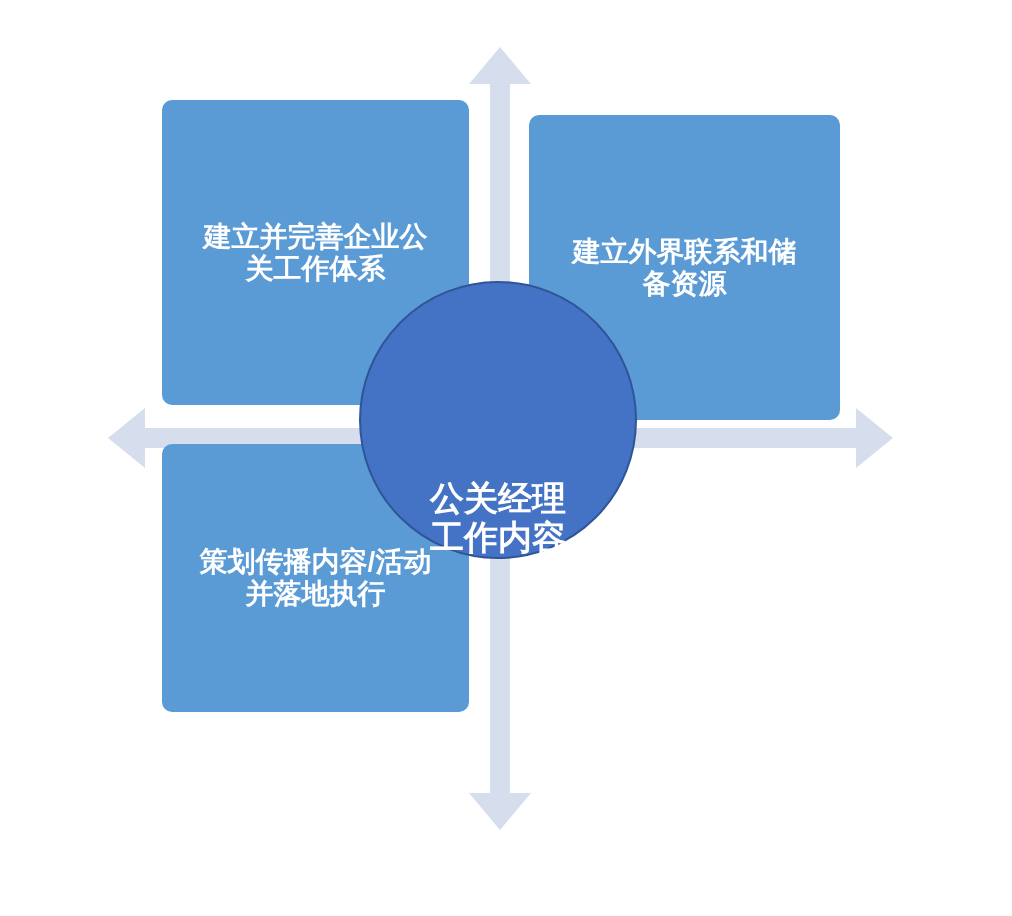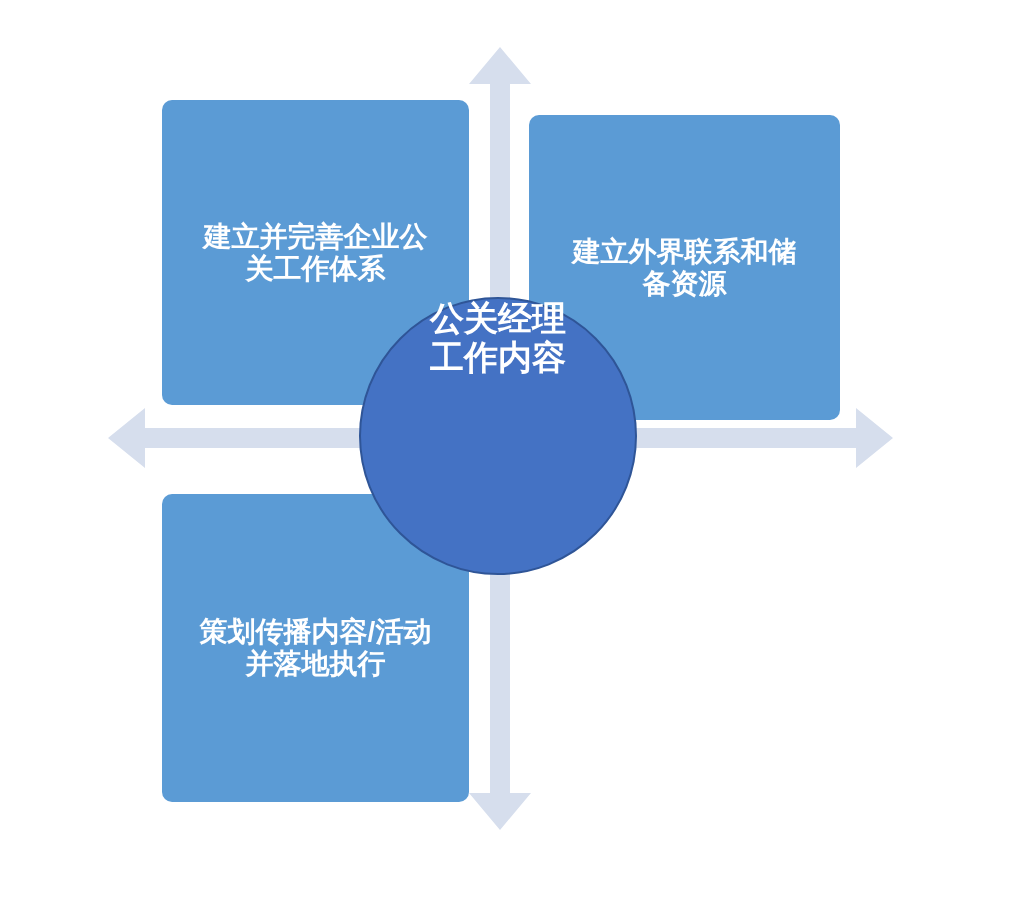--- a/index.html
+++ b/index.html
@@ -34,34 +34,34 @@
   .quadrant-text {
     color: #ffffff;
     font-size: 28px;
     line-height: 32px;
     font-weight: bold;
     text-align: center;
     white-space: pre-line;
   }
   .q-top-left    { left: 162px; top: 100px;  width: 307px; height: 305px; }
   .q-top-right   { left: 529px; top: 100px;  width: 311px; height: 305px; margin-top: 15px; }
-  .q-bottom-left { left: 162px; top: 494px;  width: 307px; height: 308px; }
+  .q-bottom-left { left: 162px; top: 444px;  width: 307px; height: 268px; }
   .q-bottom-right{ left: 529px; top: 470px;  width: 311px; height: 308px; }
   .center-circle {
     position: absolute;
     z-index: 2;
     left: 359px;
-    top: 297px;
+    top: 281px;
     width: 278px;
     height: 278px;
     border-radius: 50%;
     border: 2px solid;
     box-sizing: border-box;
     display: flex;
-    align-items: flex-start;
+    align-items: flex-end;
     justify-content: center;
   }
   .center-text {
     color: #ffffff;
     font-size: 34px;
     line-height: 39px;
     font-weight: bold;
     text-align: center;
     white-space: pre-line;
   }

